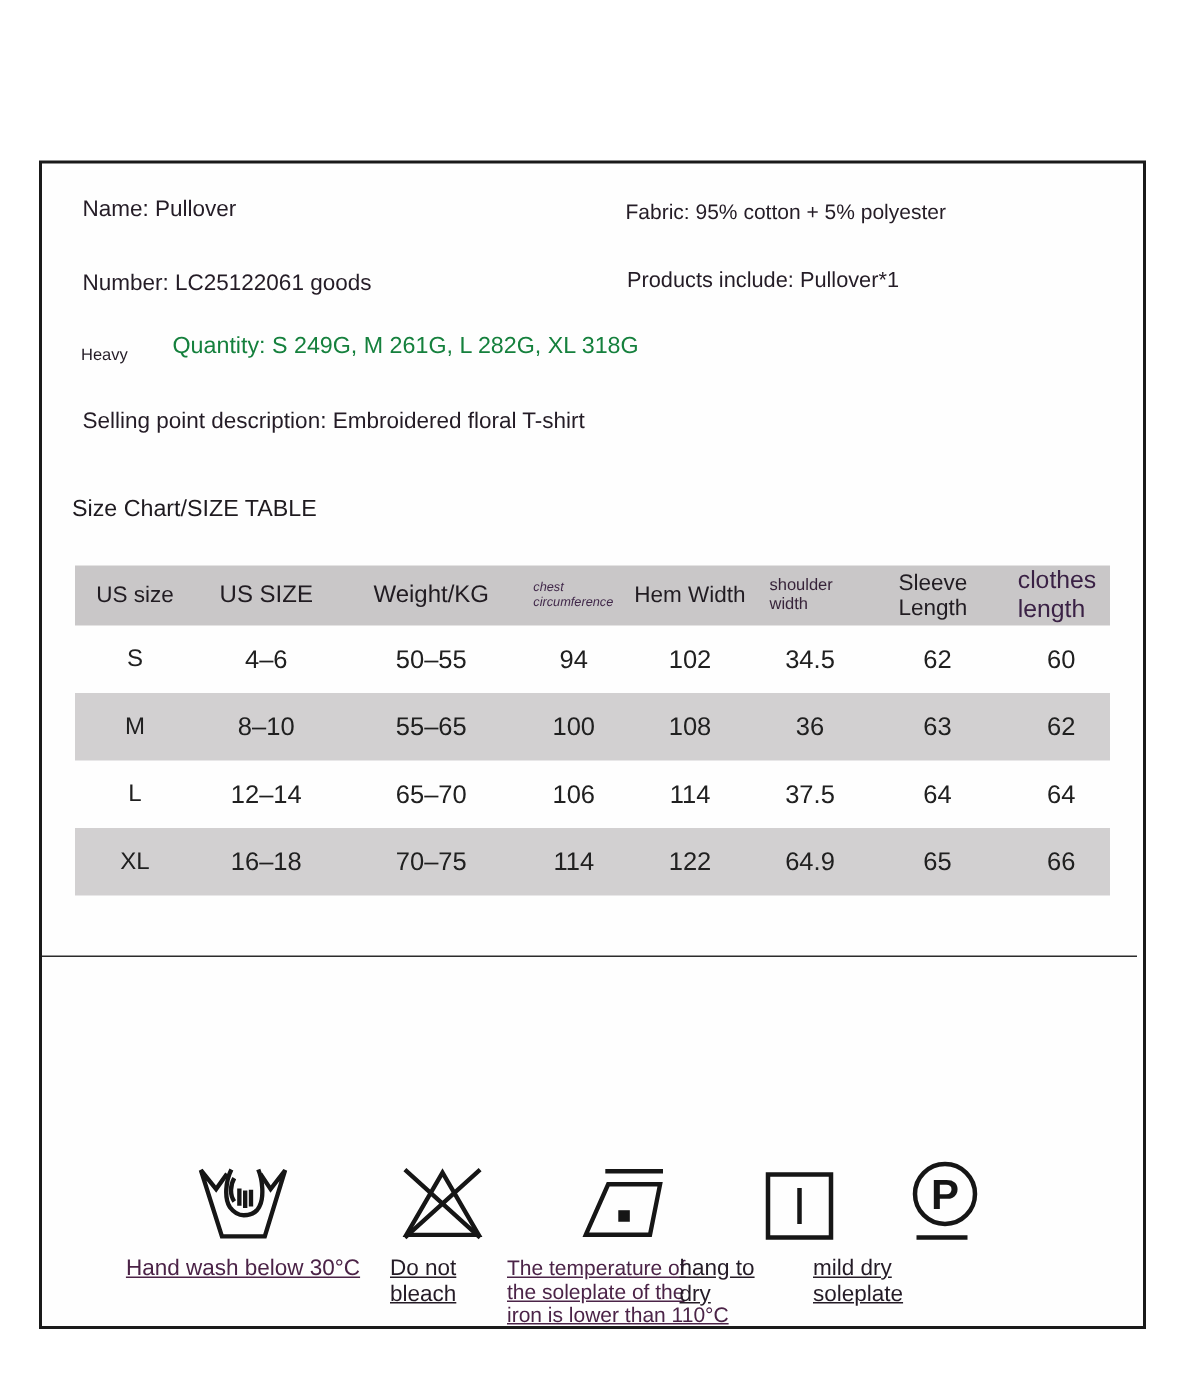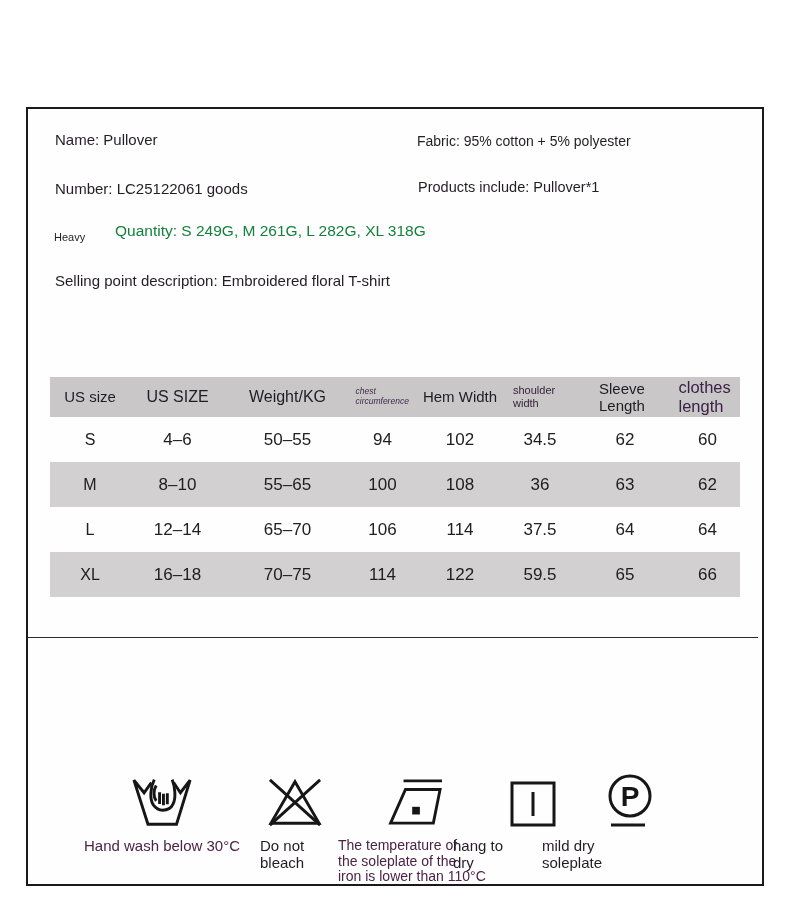--- a/index.html
+++ b/index.html
@@ -48,21 +48,21 @@
   .hwrap{display:inline-block;text-align:left;line-height:1.15;}
 
   .divider{left:0;top:528px;width:730px;border-top:1.5px solid #2b2b2b;}
 
   .warm-tip{
     left:23px;top:578px;width:400px;font-size:15.5px;line-height:18.5px;
     color:#17131a;white-space:pre-line;
   }
 
   .care-icon{stroke:#161616;stroke-width:3;fill:none;}
-  .care-label{font-size:15px;color:#241b26;white-space:pre-line;line-height:1.12;}
+  .care-label{font-size:15px;color:#241b26;white-space:pre-line;line-height:1.12;text-decoration:underline;}
   .care-label.purple{color:#4b2347;}
   .lbl-wash{left:44px;top:729px;width:180px;text-align:center;}
   .lbl-bleach{left:232px;top:729px;width:80px;}
   .lbl-iron{left:310px;top:729px;width:170px;font-size:14px;line-height:15.5px;}
   .lbl-hang{left:425px;top:729px;width:80px;}
   .lbl-dry{left:514px;top:729px;width:90px;}
   .ic-wash{left:103px;top:662px;}
   .ic-bleach{left:236px;top:666px;}
   .ic-iron{left:360px;top:668px;}
   .ic-hang{left:482px;top:672px;}
@@ -77,20 +77,21 @@
   <div class="abs info-box">
 
     <div class="abs t-name">Name: Pullover</div>
     <div class="abs t-fabric">Fabric: 95% cotton + 5% polyester</div>
     <div class="abs t-number">Number: LC25122061 goods</div>
     <div class="abs t-includes">Products include: Pullover*1</div>
     <div class="abs t-heavy">Heavy</div>
     <div class="abs t-quantity">Quantity: S 249G, M 261G, L 282G, XL 318G</div>
     <div class="abs t-selling">Selling point description: Embroidered floral T-shirt</div>
 
+    <div class="abs t-sizechart">Size Chart/SIZE TABLE</div>
 
     <div class="abs sizetable">
       <div class="trow header">
         <div class="tcell"><span class="hwrap">US size</span></div>
         <div class="tcell"><span class="hwrap">US SIZE</span></div>
         <div class="tcell"><span class="hwrap">Weight/KG</span></div>
         <div class="tcell"><span class="hwrap">chest circumference</span></div>
         <div class="tcell"><span class="hwrap">Hem Width</span></div>
         <div class="tcell"><span class="hwrap">shoulder width</span></div>
         <div class="tcell"><span class="hwrap">Sleeve Length</span></div>
@@ -125,21 +126,21 @@
         <div class="tcell">37.5</div>
         <div class="tcell">64</div>
         <div class="tcell">64</div>
       </div>
       <div class="trow data zebra">
         <div class="tcell">XL</div>
         <div class="tcell">16–18</div>
         <div class="tcell">70–75</div>
         <div class="tcell">114</div>
         <div class="tcell">122</div>
-        <div class="tcell">59.5</div>
+        <div class="tcell">64.9</div>
         <div class="tcell">65</div>
         <div class="tcell">66</div>
       </div>
     </div>
 
     <div class="abs divider"></div>
 
 
     <svg class="abs ic-wash" width="62" height="58" viewBox="0 0 64 58">
       <path class="care-icon" d="M21 11 L13.5 21.5 L3 8.5 L17.5 54 L47 54 L61 8.5 L51 21.5 L44 11"></path>

